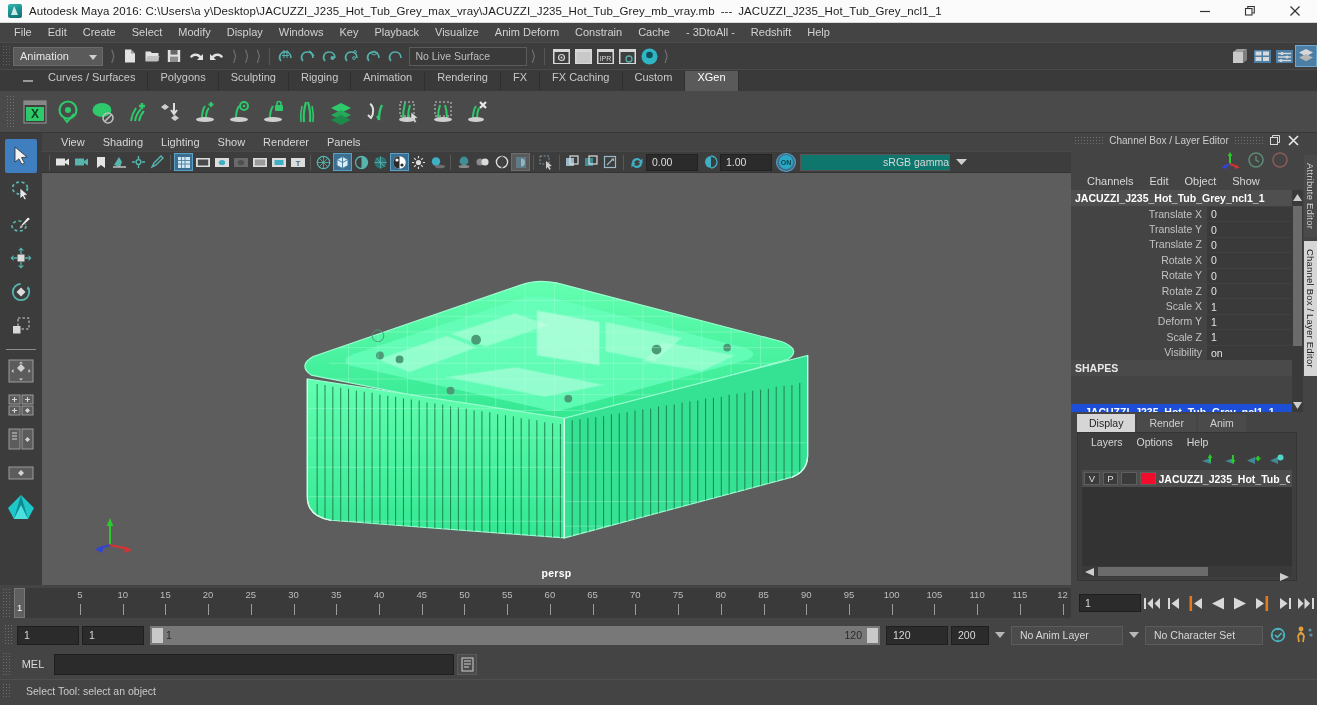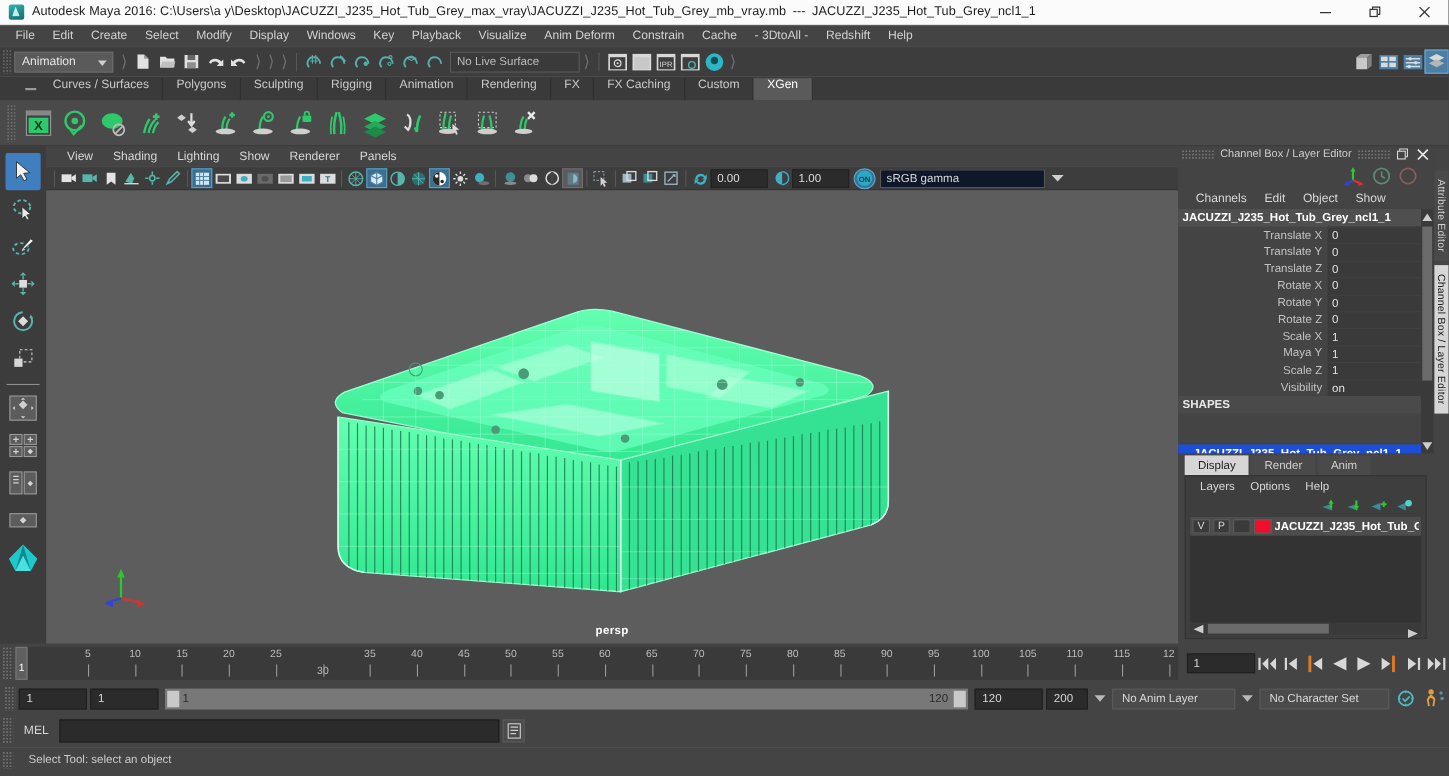--- a/index.html
+++ b/index.html
@@ -117,22 +117,22 @@
   }
   .pb { width: 19px; height:18px; display:flex; align-items:center; justify-content:center; flex:none; }
   .pb.on { background:#3b6f8f; border:1px solid #5d9fc4; }
   .pb.on2 { background:#5a5a5a; border:1px solid #6d6d6d; }
   .pbsep { width:1px; height:15px; background:#585858; margin:0 3px; flex:none; }
   .numfield {
     width: 52px; height: 17px; background:#2b2b2b; border:1px solid #222;
     font-size:10.5px; color:#dedede; display:flex; align-items:center; padding-left:5px; flex:none;
   }
   .gammafield {
-    width: 150px; height:17px; background:#0f172a; border:1px solid #555;
-    font-size:10.5px; color:#d8d8d8; display:flex; align-items:center; padding-left:5px; flex:none;
+    width: 150px; height:17px; background:#0f766e; border:1px solid #555;
+    font-size:10.5px; color:#d8d8d8; display:flex; align-items:center; padding-left:5px; flex:none;justify-content:flex-end;
   }
   .gammaarrow { width:22px; height:17px; display:flex; align-items:center; justify-content:center; flex:none; }
   .viewport { flex:1; background:#5d5d5d; position:relative; overflow:hidden; }
   .persp-label {
     position:absolute; left:0; right:0; bottom:6px; text-align:center;
     font-size:10.5px; color:#ffffff; font-weight:bold; letter-spacing:.3px;
   }
   .axis-gizmo { position:absolute; left:52px; bottom:22px; }
 
   
@@ -1030,21 +1030,21 @@
           </div>
           <div class="cb-row">
             <div class="cb-lbl">Rotate Z</div>
             <div class="cb-val">0</div>
           </div>
           <div class="cb-row">
             <div class="cb-lbl">Scale X</div>
             <div class="cb-val">1</div>
           </div>
           <div class="cb-row">
-            <div class="cb-lbl">Maya Y</div>
+            <div class="cb-lbl">Deform Y</div>
             <div class="cb-val">1</div>
           </div>
           <div class="cb-row">
             <div class="cb-lbl">Scale Z</div>
             <div class="cb-val">1</div>
           </div>
           <div class="cb-row">
             <div class="cb-lbl">Visibility</div>
             <div class="cb-val">on</div>
           </div>
@@ -1156,21 +1156,21 @@
           <div class="tick-lbl" style="left: 6.24167%;">5</div>
           <div class="tick-mark" style="left: 6.24167%;"></div>
           <div class="tick-lbl" style="left: 10.2833%;">10</div>
           <div class="tick-mark" style="left: 10.2833%;"></div>
           <div class="tick-lbl" style="left: 14.325%;">15</div>
           <div class="tick-mark" style="left: 14.325%;"></div>
           <div class="tick-lbl" style="left: 18.3667%;">20</div>
           <div class="tick-mark" style="left: 18.3667%;"></div>
           <div class="tick-lbl" style="left: 22.4083%;">25</div>
           <div class="tick-mark" style="left: 22.4083%;"></div>
-          <div class="tick-lbl" style="left: 26.45%; margin-top: 16px;">30</div>
+          <div class="tick-lbl" style="left: 26.45%;">30</div>
           <div class="tick-mark" style="left: 26.45%;"></div>
           <div class="tick-lbl" style="left: 30.4917%;">35</div>
           <div class="tick-mark" style="left: 30.4917%;"></div>
           <div class="tick-lbl" style="left: 34.5333%;">40</div>
           <div class="tick-mark" style="left: 34.5333%;"></div>
           <div class="tick-lbl" style="left: 38.575%;">45</div>
           <div class="tick-mark" style="left: 38.575%;"></div>
           <div class="tick-lbl" style="left: 42.6167%;">50</div>
           <div class="tick-mark" style="left: 42.6167%;"></div>
           <div class="tick-lbl" style="left: 46.6583%;">55</div>

